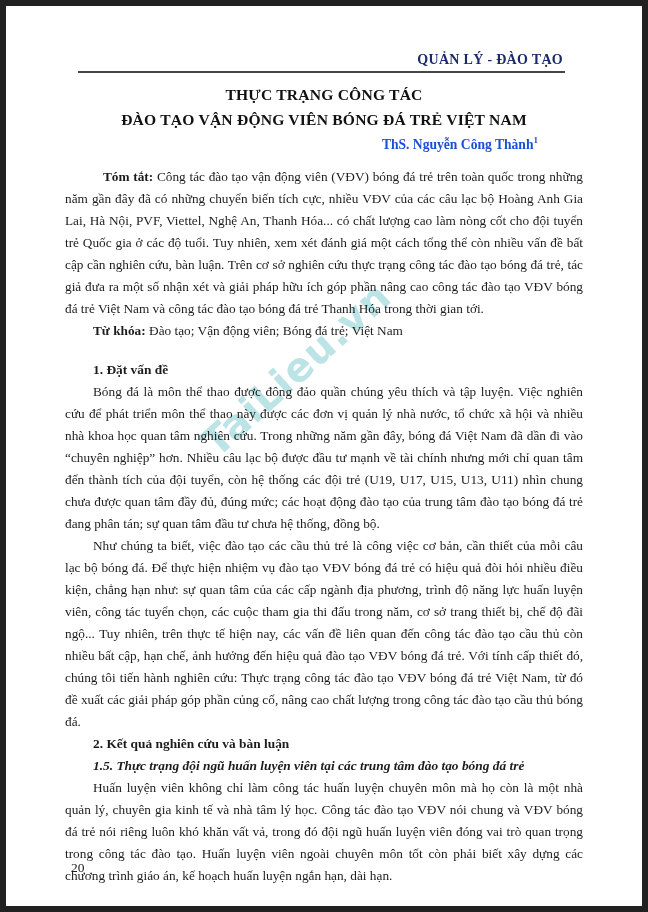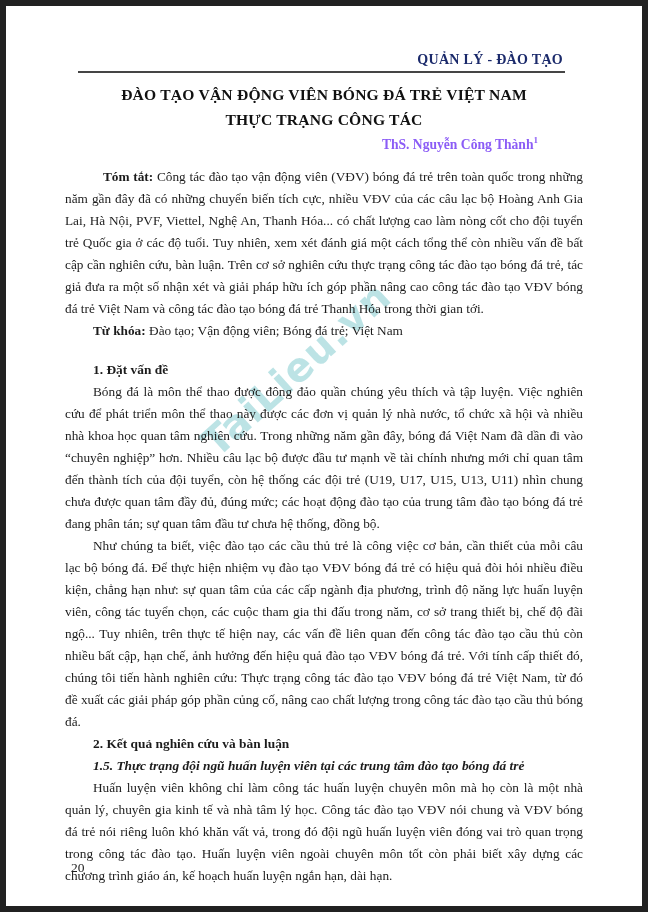--- a/index.html
+++ b/index.html
@@ -47,21 +47,21 @@
     line-height: 25px;
     letter-spacing: 0.2px;
     color: #111111;
   }
   .author-line {
     margin-top: 3px;
     padding-right: 45px;
     text-align: right;
     font-size: 13.6px;
     font-weight: bold;
-    color: #8b5cf6;
+    color: #1d4ed8;
   }
   .author-line sup { font-size: 9px; }
 
   
   .para {
     font-size: 13.3px;
     line-height: 22px;
     text-align: justify;
     text-indent: 28px;
   }
@@ -116,22 +116,22 @@
 
   <div class="watermark">TaiLieu.vn</div>
 
   <div class="content">
 
     <div class="running-head">
       <span class="label">QUẢN LÝ - ĐÀO TẠO</span>
     </div>
 
     <div class="title-block">
+      <div class="title-line">THỰC TRẠNG CÔNG TÁC</div>
       <div class="title-line">ĐÀO TẠO VẬN ĐỘNG VIÊN BÓNG ĐÁ TRẺ VIỆT NAM</div>
-      <div class="title-line">THỰC TRẠNG CÔNG TÁC</div>
     </div>
 
     <div class="author-line"><span>ThS. Nguyễn Công Thành</span><sup>1</sup></div>
 
     <p class="para abstract-para"><span class="lead">Tóm tắt:</span><span> Công tác đào tạo vận động viên (VĐV) bóng đá trẻ trên toàn quốc trong những năm gần đây đã có những chuyển biến tích cực, nhiều VĐV của các câu lạc bộ Hoàng Anh Gia Lai, Hà Nội, PVF, Viettel, Nghệ An, Thanh Hóa... có chất lượng cao làm nòng cốt cho đội tuyển trẻ Quốc gia ở các độ tuổi. Tuy nhiên, xem xét đánh giá một cách tổng thể còn nhiều vấn đề bất cập cần nghiên cứu, bàn luận. Trên cơ sở nghiên cứu thực trạng công tác đào tạo bóng đá trẻ, tác giả đưa ra một số nhận xét và giải pháp hữu ích góp phần nâng cao công tác đào tạo VĐV bóng đá trẻ Việt Nam và công tác đào tạo bóng đá trẻ Thanh Hóa trong thời gian tới.</span></p>
 
     <p class="para keywords-line"><span class="lead">Từ khóa:</span><span> Đào tạo; Vận động viên; Bóng đá trẻ; Việt Nam</span></p>
 
     <div class="sec-heading gap-before-s1">1. Đặt vấn đề</div>
 

